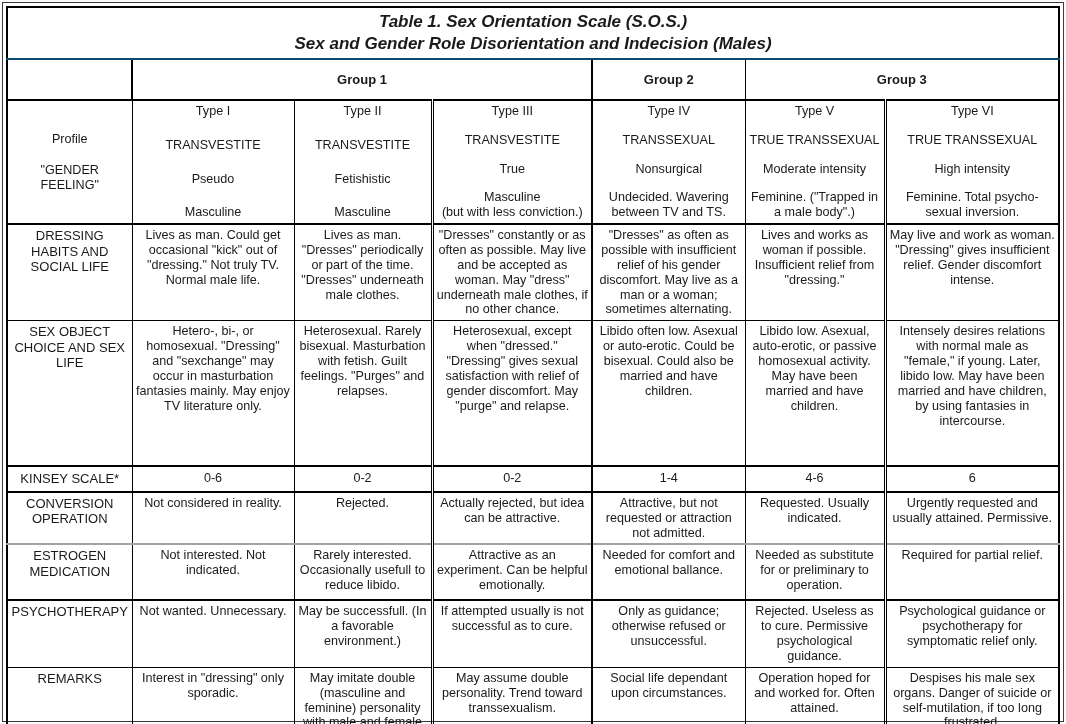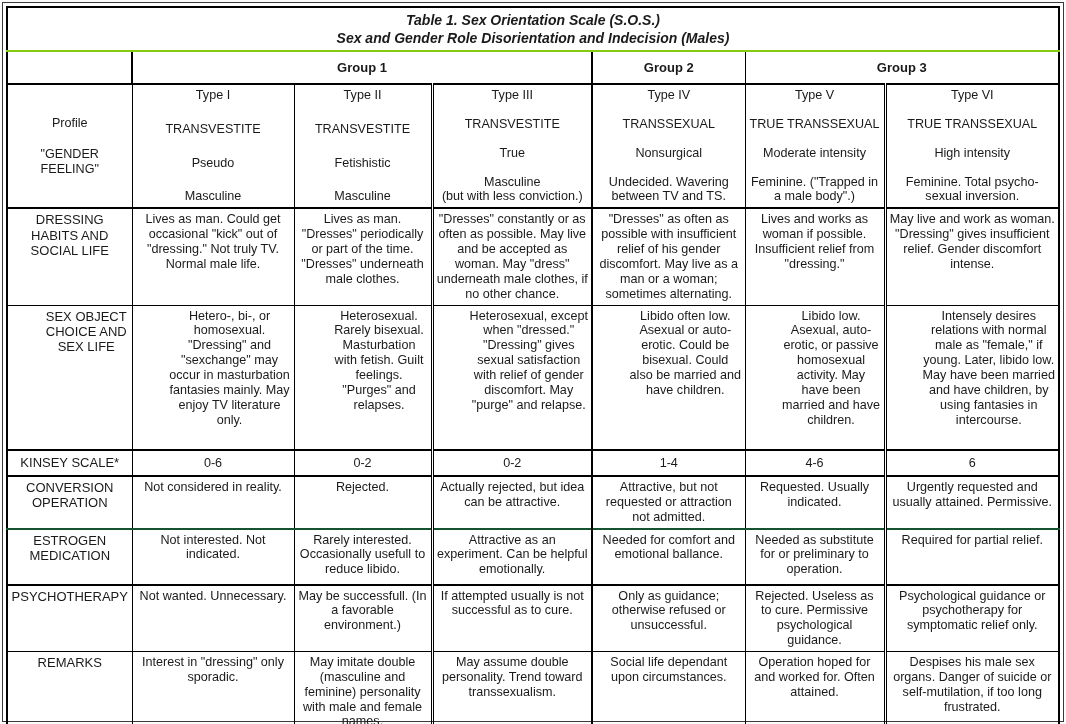--- a/index.html
+++ b/index.html
@@ -31,52 +31,52 @@
     padding:3px 3px;
     overflow:hidden;
     word-wrap:break-word;
   }
   
   td.c3 { border-left:3px double #000; }
   td.c4 { border-left:2px solid #000; }
   td.c6 { border-left:3px double #000; }
 
   tr.title-row td {
-    border-bottom:2px solid #84cc16;
+    border-bottom:2px solid #0c4a6e;
     vertical-align:middle;
     font-weight:bold; font-style:italic;
-    font-size:14px; line-height:1.3;
+    font-size:17px; line-height:1.3;
     height:37px;
   }
   tr.group-row td {
     vertical-align:middle;
     font-weight:bold;
     font-size:13px;
-    height:33px;
+    height:41px;
     border-bottom:2px solid #000;
   }
   tr.profile-row td { height:122px; padding:0; }
   .profile-stack {
     height:116px; margin:3px 1px;
     display:flex; flex-direction:column;
     justify-content:space-between; align-items:center;
   }
   .profile-label-stack {
     height:116px; margin:3px 10px;
     display:flex; flex-direction:column;
     justify-content:center; align-items:center;
     gap:16px;
   }
   .prewrap { white-space:pre-line; }
 
   tr.r-dressing td   { height:95px;  border-top:2px solid #000; }
-  tr.r-sexobj td     { height:145px;padding-left:36px; }
+  tr.r-sexobj td     { height:145px; }
   tr.r-kinsey td     { height:26px;  border-top:2px solid #000; border-bottom:2px solid #000; vertical-align:middle; padding:1px 3px; }
   tr.r-conversion td { height:47px; }
-  tr.r-estrogen td   { height:56px;  border-top:2px solid #14532d;margin-top:36px; }
+  tr.r-estrogen td   { height:56px;  border-top:2px solid #a3a3a3;margin-top:36px; }
   tr.r-psycho td     { height:54px;  border-top:2px solid #000; }
   tr.r-remarks td    { height:80px;margin-left:14px; }
   tr.footer-row td {
     height:44px;
     border-top:2px solid #000;
     text-align:left;
     vertical-align:middle;
     padding:2px 5px;
     font-size:12.6px; line-height:1.35;
   }

